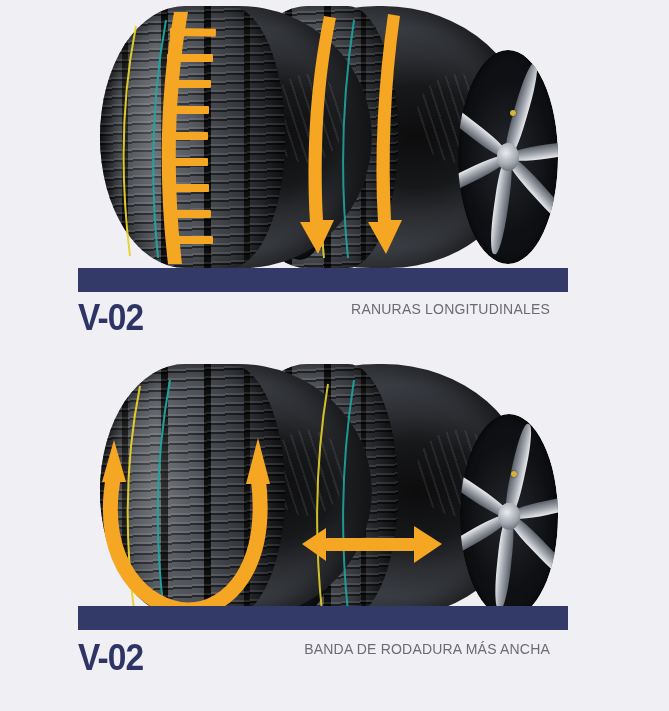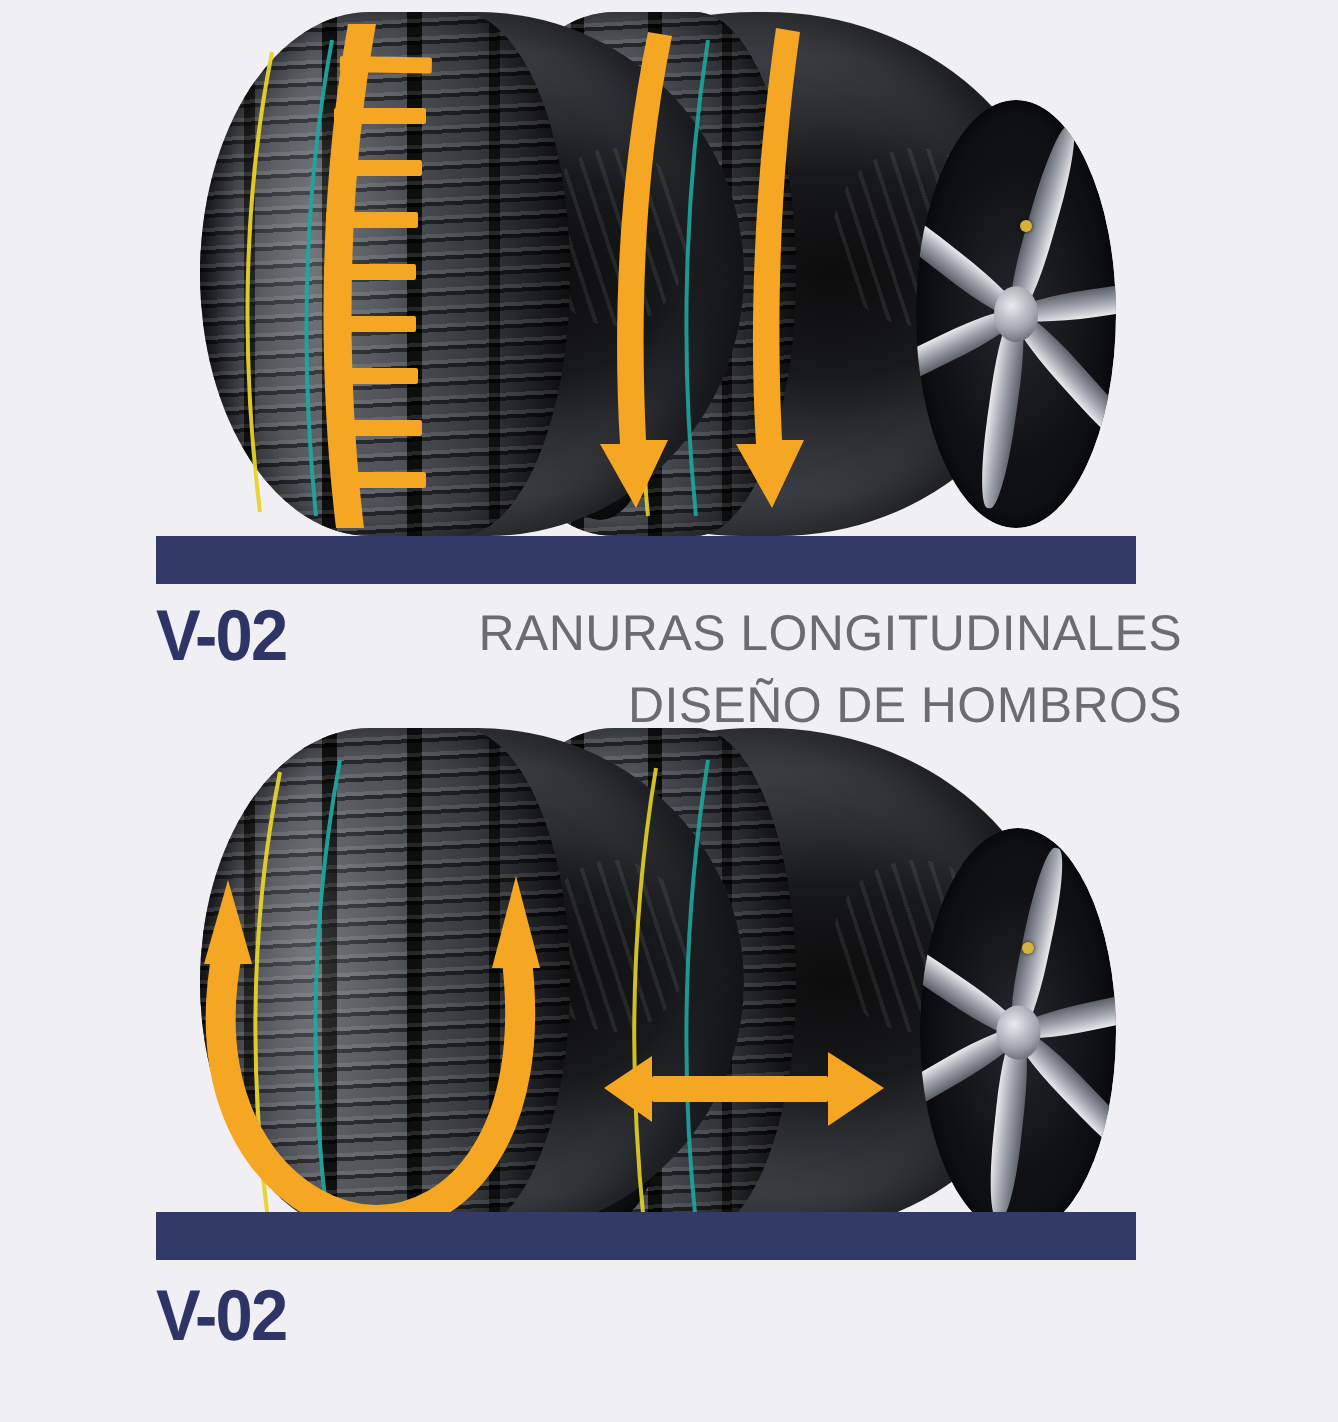--- a/index.html
+++ b/index.html
@@ -202,24 +202,24 @@
     font-weight: 700;
     letter-spacing: -1px;
     color: #2e3566;
     font-family: "Liberation Sans", sans-serif;
     line-height: 1;
     transform: scaleX(.93);
     transform-origin: left center;
     white-space: nowrap;
   }
   .desc {
-    margin-right: 78px;
+    margin-right: 119px;
     text-align: right;
     color: #6c6a72;
-    font-size: 25px;
+    font-size: 14px;
     line-height: 1.42;
     letter-spacing: .2px;
     font-family: "Liberation Sans", sans-serif;
     white-space: nowrap;
   }
   .desc span { display: block; }
 </style>
 </head>
 <body>
 
@@ -298,21 +298,20 @@
         </g>
       </svg>
     </div>
 
     <div class="ground-bar"></div>
 
     <div class="caption">
       <div class="model">V-02</div>
       <div class="desc">
         <span>RANURAS LONGITUDINALES</span>
-        <span>DISEÑO DE HOMBROS</span>
       </div>
     </div>
   </div>
 
   <div class="panel" id="panel-bottom">
 
     <div class="tire-stage">
 
       <div class="tire tire-back">
         <div class="sidewall"></div>
@@ -378,17 +377,18 @@
           <path d="M336 162 L336 199 L364 180 Z"></path>
         </g>
       </svg>
     </div>
 
     <div class="ground-bar"></div>
 
     <div class="caption">
       <div class="model">V-02</div>
       <div class="desc">
+        <span>BANDA DE RODADURA MÁS ANCHA</span>
       </div>
     </div>
   </div>
 
 </div>
 
 </body></html>

